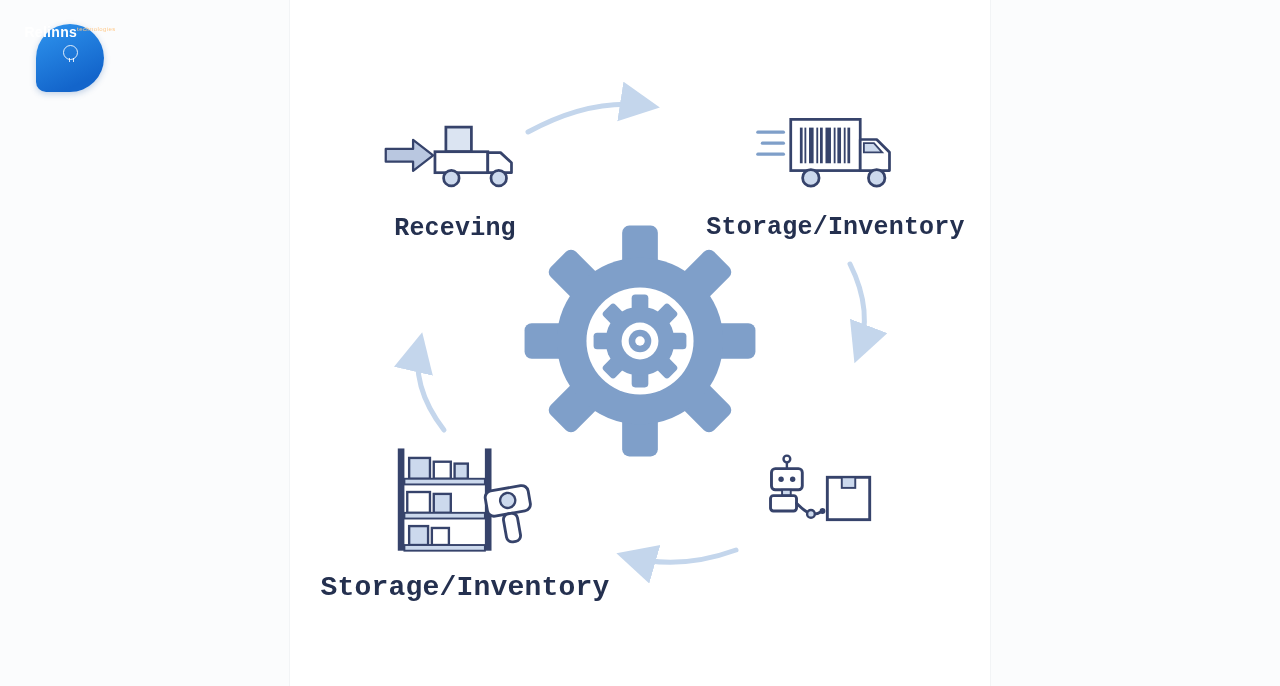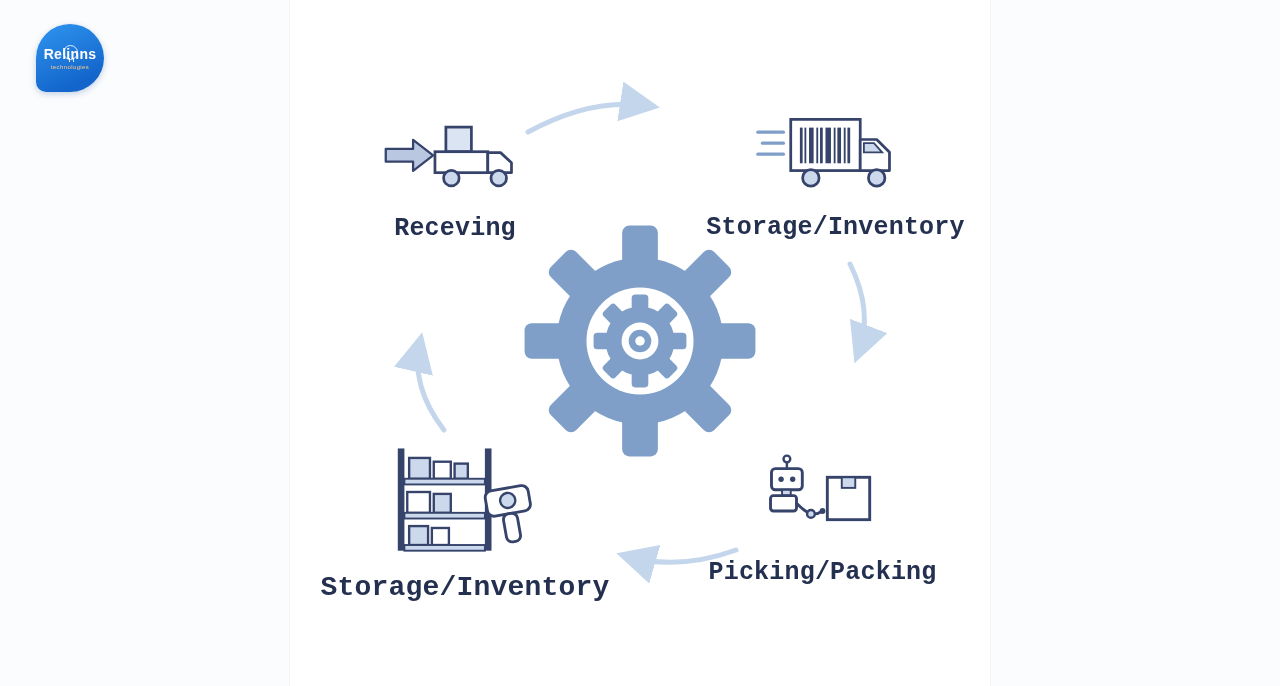--- a/index.html
+++ b/index.html
@@ -12,21 +12,21 @@
   }
   .side-panel { position:absolute; top:0; bottom:0; background:#fbfcfd; }
   .side-panel.left  { left:0;  width:290px; border-right:1px solid #f2f4f6; }
   .side-panel.right { right:0; width:290px; border-left:1px solid #f2f4f6; }
 
   
   .logo {
     position:absolute; left:36px; top:24px; width:68px; height:68px;
     background:linear-gradient(155deg,#2f95ef 0%,#1365cb 80%);
     border-radius:50% 50% 50% 10px;
-    display:flex; flex-direction:column; align-items:center; justify-content:center;
+    display:flex; flex-direction:row; justify-content:center;
     color:#ffffff; z-index:6;
     box-shadow:0 2px 6px rgba(20,80,160,.25);
   }
   .logo-name { font-size:14px; font-weight:bold; letter-spacing:.3px; position:relative; z-index:2; }
   .logo-tagline { font-size:6px; color:#ffc98a; margin-top:2px; letter-spacing:.4px; }
   .logo-bulb {
     position:absolute; left:27px; top:21px; width:15px; height:15px;
     border:1.5px solid rgba(255,255,255,.85); border-radius:50%;
   }
   .logo-bulb::after {
@@ -157,21 +157,20 @@
       <circle cx="36" cy="28" r="2.8" fill="#36436b"></circle>
       <rect x="25" y="39" width="9" height="6" fill="#ccd9ed" stroke="#36436b" stroke-width="2"></rect>
       <rect x="13" y="45" width="27" height="16" rx="3" fill="#ffffff" stroke="#36436b" stroke-width="3"></rect>
       <path d="M40,53 C52,65 58,67 67,61" fill="none" stroke="#36436b" stroke-width="3" stroke-linecap="round"></path>
       <circle cx="55" cy="64" r="4" fill="#ccd9ed" stroke="#36436b" stroke-width="2.5"></circle>
       <circle cx="67" cy="61" r="3" fill="#36436b"></circle>
       <rect x="72" y="26" width="44" height="44" fill="#ffffff" stroke="#36436b" stroke-width="3"></rect>
       <rect x="87" y="26" width="14" height="11" fill="#ccd9ed" stroke="#36436b" stroke-width="2"></rect>
     </svg>
   </div>
-  <div class="stage-label">Picking/Packing</div>
 </div>
 
 <div class="stage storage-bottom">
   <div class="stage-icon">
     <svg width="142" height="110" viewBox="0 0 150 115">
       <rect x="4" y="2" width="7" height="108" fill="#36436b"></rect>
       <rect x="96" y="2" width="7" height="108" fill="#36436b"></rect>
       <rect x="16" y="12" width="22" height="22" fill="#ccd9ed" stroke="#36436b" stroke-width="2.5"></rect>
       <rect x="42" y="16" width="18" height="18" fill="#ffffff" stroke="#36436b" stroke-width="2.5"></rect>
       <rect x="64" y="18" width="14" height="16" fill="#ccd9ed" stroke="#36436b" stroke-width="2.5"></rect>

